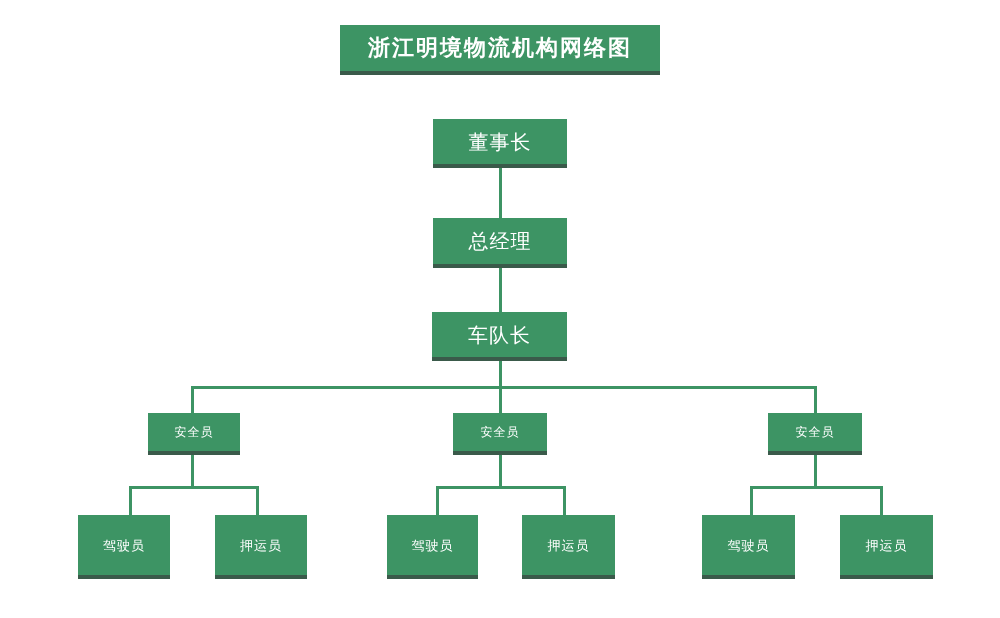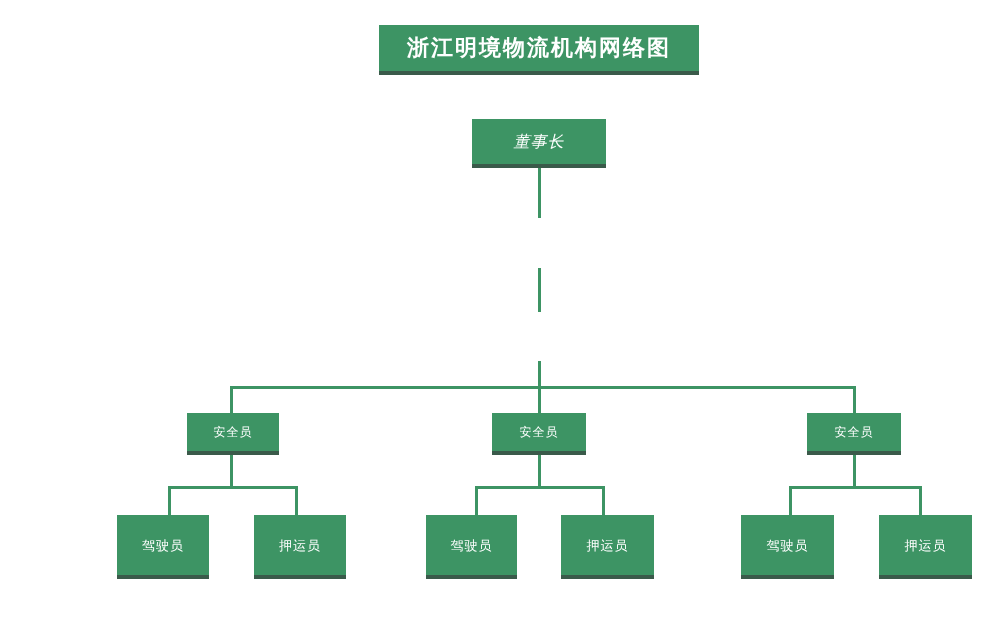--- a/index.html
+++ b/index.html
@@ -13,57 +13,58 @@
   body{
     background:var(--background);
     font-family:"Liberation Sans","DejaVu Sans",sans-serif;
   }
   .canvas{
     position:relative;
     width:959px;
     height:618px;
     background:var(--background);
     overflow:hidden;
-    margin-left:39px;
   }
   .box{
     position:absolute;
     box-sizing:content-box;
     background:var(--box);
     border-bottom:4px solid var(--box_shadow);
     color:var(--text);
     display:flex;
     align-items:center;
     justify-content:center;
     text-align:center;
     letter-spacing:1px;
     line-height:1;
     white-space:nowrap;
   }
   .title{
     font-size:22px;
     font-weight:bold;
     letter-spacing:2px;
   }
-  .lvl1{font-size:16px;font-style:italic;}
+  .lvl1{font-size:20px;}
   .lvl2{font-size:12px;}
   .lvl3{font-size:13px;}
   .line{
     position:absolute;
     background:var(--line);
   }
 </style>
 </head>
 <body>
 
 <div class="canvas">
 
   <div class="box title" style="left:340px;top:25px;width:320px;height:46px;">浙江明境物流机构网络图</div>
 
   <div class="box lvl1" style="left:433px;top:119px;width:134px;height:45px;">董事长</div>
+  <div class="box lvl1" style="left:433px;top:218px;width:134px;height:46px;">总经理</div>
+  <div class="box lvl1" style="left:432px;top:312px;width:135px;height:45px;">车队长</div>
 
   <div class="line" style="left:499px;top:168px;width:3px;height:50px;"></div>
   <div class="line" style="left:499px;top:268px;width:3px;height:44px;"></div>
   <div class="line" style="left:499px;top:361px;width:3px;height:52px;"></div>
 
   <div class="line" style="left:191px;top:386px;width:626px;height:3px;"></div>
   <div class="line" style="left:191px;top:386px;width:3px;height:27px;"></div>
   <div class="line" style="left:814px;top:386px;width:3px;height:27px;"></div>
 
   <div class="box lvl2" style="left:148px;top:413px;width:92px;height:38px;">安全员</div>

